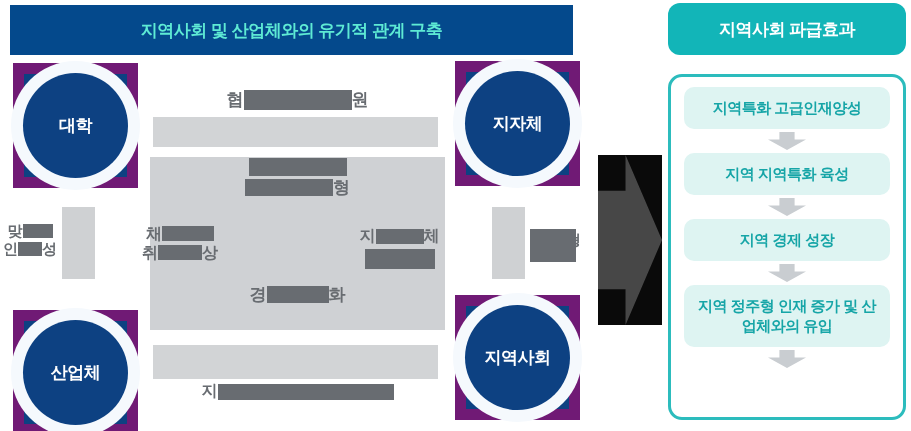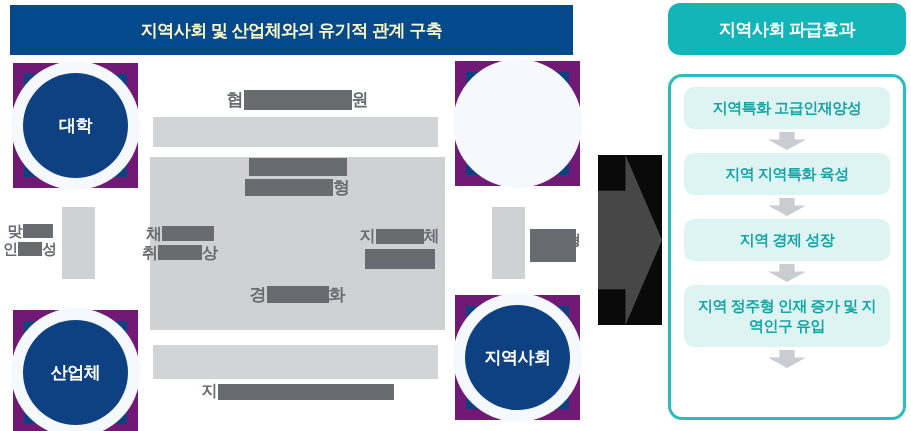--- a/index.html
+++ b/index.html
@@ -2,21 +2,21 @@
 <html><head>
 <meta charset="utf-8">
 <style>
   html,body{margin:0;padding:0;background:#fff;}
   .stage{position:relative;width:911px;height:431px;background:#ffffff;
          font-family:"Liberation Sans",sans-serif;overflow:hidden;}
 
   
   .hdr-navy{position:absolute;left:10px;top:5px;width:563px;height:50px;
             background:#04498c;display:flex;align-items:center;justify-content:center;
-            color:#fef9c3;font-size:17px;font-weight:700;letter-spacing:-0.5px;}
+            color:#5eead4;font-size:17px;font-weight:700;letter-spacing:-0.5px;}
 
   .unit{position:absolute;width:125px;height:125px;background:#701a75;}
   .unit .sq{position:absolute;inset:11px;background:#0d4182;}
   .unit .ring{position:absolute;inset:-2px;border-radius:50%;background:#f5f9fd;}
   .unit .circ{position:absolute;inset:10px;border-radius:50%;background:#0d4182;
               display:flex;align-items:center;justify-content:center;}
   .unit .circ span{color:#fff;font-size:17px;font-weight:700;letter-spacing:-0.5px;}
 
   .vbar{position:absolute;width:33px;height:72px;background:#cfd1d3;}
 
@@ -74,20 +74,23 @@
     <div class="sq"></div>
     <div class="ring"></div>
     <div class="circ">
       <span>대학</span>
     </div>
   </div>
 
   <div class="unit" style="left:455px;top:61px">
     <div class="sq"></div>
     <div class="ring"></div>
+    <div class="circ">
+      <span>지자체</span>
+    </div>
   </div>
 
   <div class="unit" style="left:13px;top:310px">
     <div class="sq"></div>
     <div class="ring"></div>
     <div class="circ">
       <span>산업체</span>
     </div>
   </div>
 
@@ -175,17 +178,17 @@
     <span>지역사회 파급효과</span>
   </div>
 
   <div class="ripple-box">
     <div class="item">지역특화 고급인재양성</div>
     <div class="darr"></div>
     <div class="item">지역 지역특화 육성</div>
     <div class="darr"></div>
     <div class="item">지역 경제 성장</div>
     <div class="darr"></div>
-    <div class="item tall">지역 정주형 인재 증가 및 지역인구 유입</div>
+    <div class="item tall">지역 정주형 인재 증가 및 산업체와의 유입</div>
     <div class="darr"></div>
   </div>
 
 </div>
 
 </body></html>

